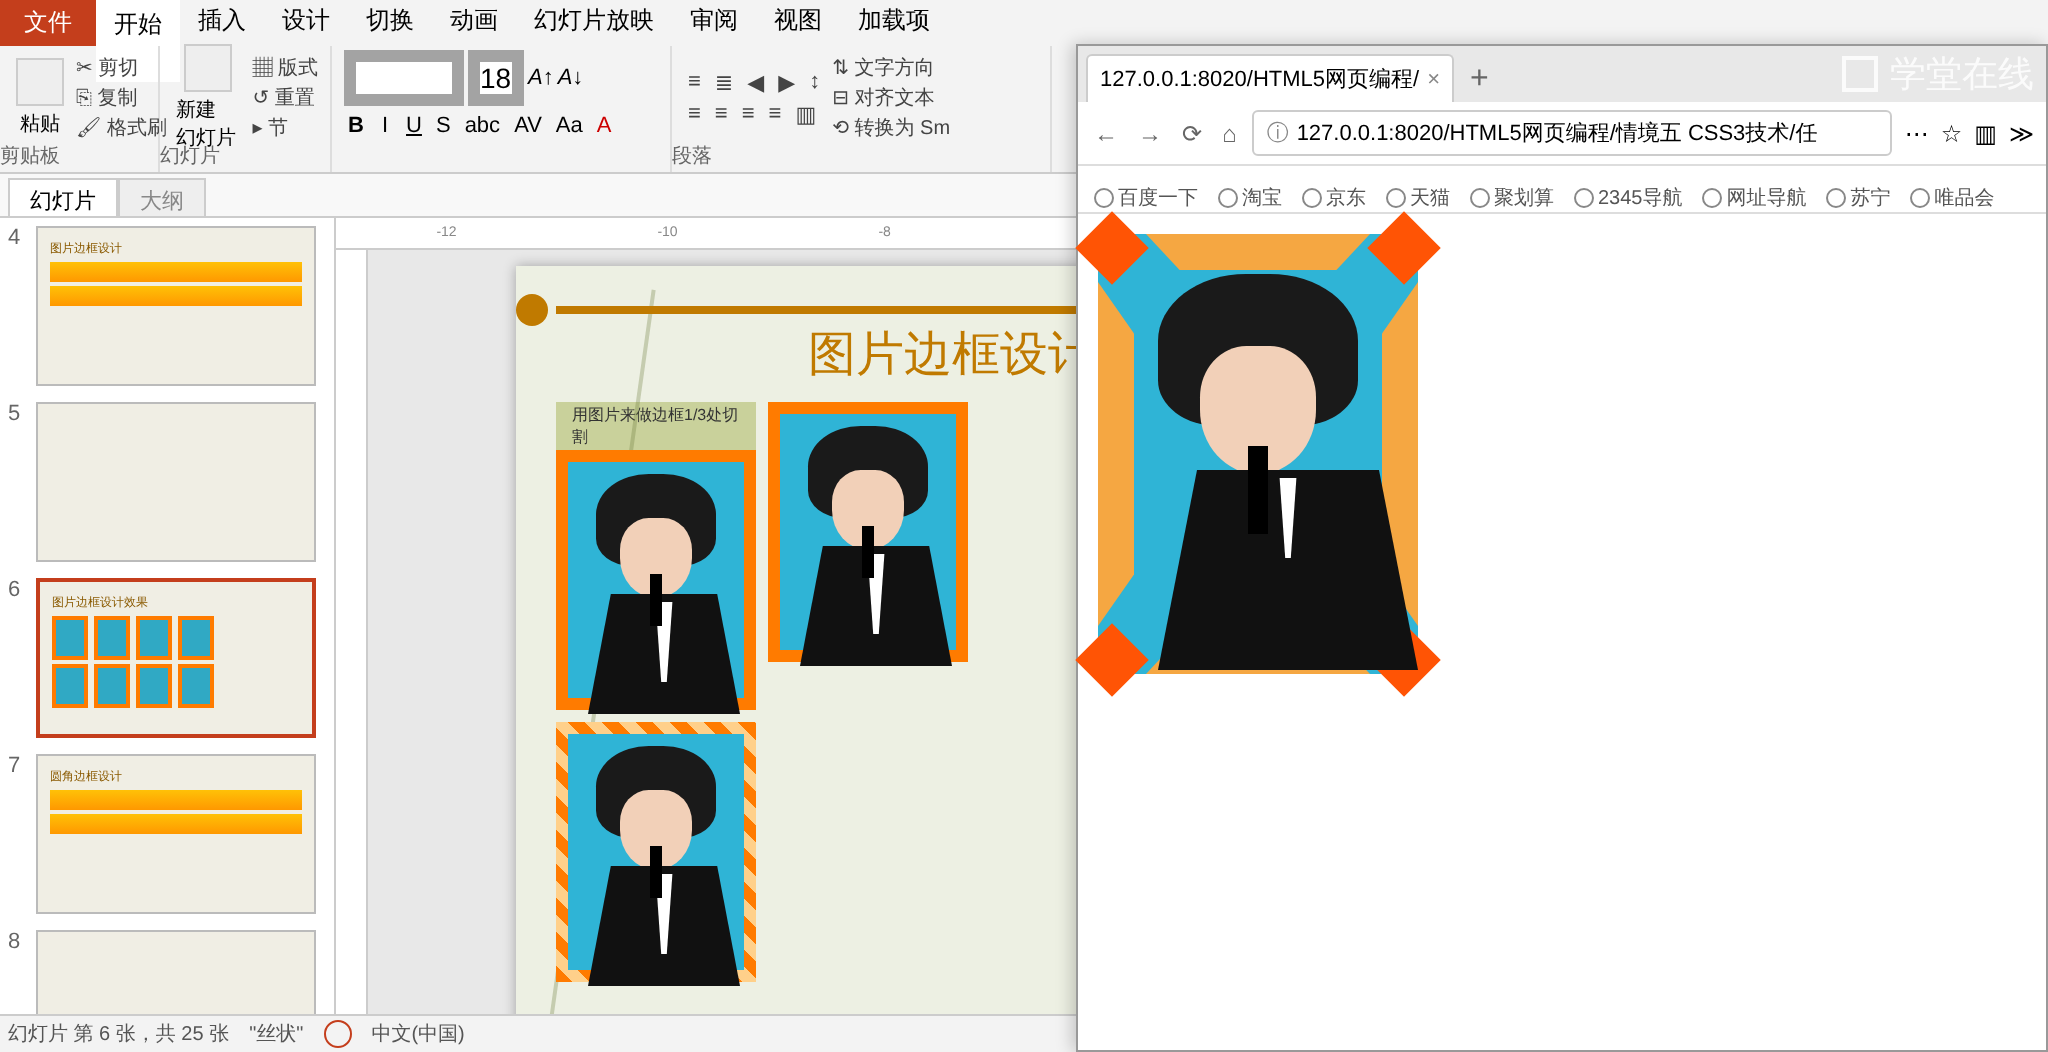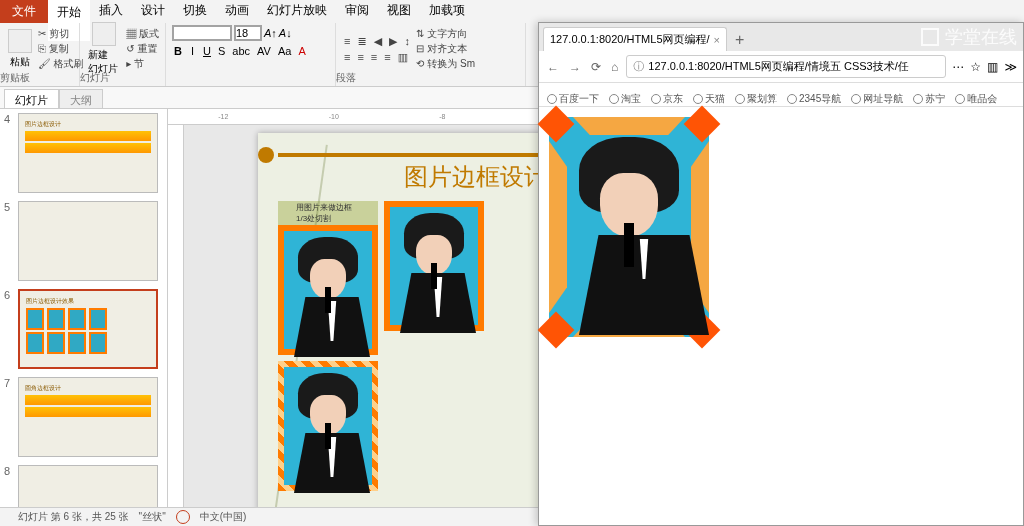--- a/index.html
+++ b/index.html
@@ -14,21 +14,21 @@
 .ribbon-tabs .active { background: #fff; border-top: 2px solid #c43e1c; }
 .ribbon { height: 64px; background: #f3f3f3; border-bottom: 1px solid #ccc; display: flex; font-size: 11px; }
 .ribbon-group { border-right: 1px solid #ddd; padding: 2px 6px; display: flex; flex-direction: column; position: relative; }
 .ribbon-group .label { position: absolute; bottom: 1px; left: 0; right: 0; text-align: left; font-size: 10px; color: #666; }
 .rg-body { display: flex; gap: 4px; height: 48px; align-items: center; }
 .rg-col { display: flex; flex-direction: column; gap: 1px; font-size: 10px; color: #444; }
 .rg-col span { white-space: nowrap; }
 .big-btn { display: flex; flex-direction: column; align-items: center; gap: 2px; font-size: 10px; padding: 2px; }
 .big-btn .ico { width: 24px; height: 24px; background: #eee; border: 1px solid #ccc; }
 .fontsel { display: flex; gap: 2px; align-items: center; }
-.fontsel input { width: 60px; font-size: 11px; height: 16px; border: 2px solid #a3a3a3; }
+.fontsel input { width: 60px; font-size: 14px; height: 28px; border: 6px solid #a3a3a3; }
 .fontsel .sz { width: 28px; }
 .btnrow { display: flex; gap: 3px; }
 .btnrow i { font-style: normal; font-size: 11px; padding: 1px 2px; cursor: pointer; }
 
 .sidebar-tabs { height: 22px; border-bottom: 1px solid #ccc; display: flex; font-size: 11px; padding-left: 4px; background: #f8f8f8; }
 .sidebar-tabs span { padding: 3px 10px; border: 1px solid #ccc; border-bottom: none; margin-top: 2px; background: #fff; }
 .sidebar-tabs .inactive { background: #eee; color: #888; }
 
 .main { display: flex; height: 398px; }
 .thumbs { width: 168px; border-right: 1px solid #ccc; overflow: hidden; background: #fff; padding: 4px; }
@@ -45,32 +45,32 @@
 .ruler-h { height: 16px; background: #fff; border-bottom: 1px solid #ccc; font-size: 7px; color: #888; display: flex; align-items: center; justify-content: space-around; }
 .ruler-v { position: absolute; left: 0; top: 16px; bottom: 0; width: 16px; background: #fff; border-right: 1px solid #ccc; }
 .canvas { position: absolute; left: 90px; top: 24px; width: 310px; height: 420px; background: #edf0e3; box-shadow: 0 0 6px rgba(0,0,0,.3); padding: 20px; }
 .canvas .leaf { position: absolute; left: 10px; top: 10px; width: 80px; height: 400px; opacity: .3; }
 .canvas .leaf::before { content: ""; position: absolute; width: 2px; height: 100%; background: #6a7a3a; transform: rotate(8deg); left: 30px; }
 .slide-title { font-size: 24px; color: #c07a00; text-align: right; margin-bottom: 8px; }
 .title-line { height: 4px; background: #c07a00; margin-bottom: 4px; position: relative; }
 .title-line::before { content: ""; position: absolute; left: -20px; top: -6px; width: 16px; height: 16px; background: #c07a00; border-radius: 50%; }
 .img-grid { display: flex; flex-wrap: wrap; gap: 6px; }
 .img-card { width: 100px; }
-.img-card .cap { font-size: 8px; color: #333; background: #c9d19b; padding: 1px 18px; }
+.img-card .cap { font-size: 8px; color: #333; background: #c9d19b; padding: 1px 8px; }
 .portrait { width: 100px; height: 130px; background: #2fb4d6; position: relative; }
 .portrait.b1 { border: 6px solid #ff7b00; }
 .portrait.b2 { border: 6px solid transparent; border-image: repeating-linear-gradient(45deg,#ff7b00 0 6px,#ffd08a 6px 12px) 6; }
 .person { position: absolute; inset: 6px 10px 0 10px; }
 .person .hair { width: 60px; height: 46px; background: #1a1a1a; border-radius: 44% 44% 30% 30%; margin: 0 auto; }
 .person .face { width: 36px; height: 40px; background: #f2d0b8; border-radius: 40% 40% 50% 50%; margin: -24px auto 0; }
 .person .body { width: 76px; height: 60px; background: #111; margin: -2px auto 0; clip-path: polygon(15% 0,85% 0,100% 100%,0 100%); position: relative; }
 .person .body::after { content: ""; position: absolute; left: 50%; top: 4px; width: 14px; height: 40px; background: #fff; transform: translateX(-50%); clip-path: polygon(20% 0,80% 0,60% 100%,40% 100%); }
 .person .tie { position: absolute; left: 50%; top: 50px; width: 6px; height: 26px; background: #000; transform: translateX(-50%); }
 
-.statusbar { position: absolute; bottom: 0; left: 0; right: 0; height: 19px; background: #f3f3f3; border-top: 1px solid #ccc; font-size: 10px; color: #555; display: flex; align-items: center; padding: 0 18px; gap: 10px; }
+.statusbar { position: absolute; bottom: 0; left: 0; right: 0; height: 19px; background: #f3f3f3; border-top: 1px solid #ccc; font-size: 10px; color: #555; display: flex; align-items: center; padding: 0 4px; gap: 10px; }
 .cn-ico { width: 14px; height: 14px; border-radius: 50%; border: 1px solid #c43e1c; }
 .statusbar .right { margin-left: auto; display: flex; align-items: center; gap: 6px; }
 .view-ico { width: 14px; height: 12px; border: 1px solid #888; }
 .zoom-track { width: 70px; height: 2px; background: #aaa; position: relative; }
 .zoom-track::before,.zoom-track::after { content: ""; position: absolute; width: 8px; height: 8px; border: 1px solid #888; top: -4px; }
 .zoom-track::before { left: -10px; } .zoom-track::after { right: -10px; }
 
 
 .browser { position: absolute; left: 538px; top: 22px; width: 486px; height: 504px; background: #fff; border: 1px solid #999; box-shadow: -2px 0 8px rgba(0,0,0,.2); }
 .br-tabs { height: 28px; background: #e8e8e8; display: flex; align-items: flex-end; }

